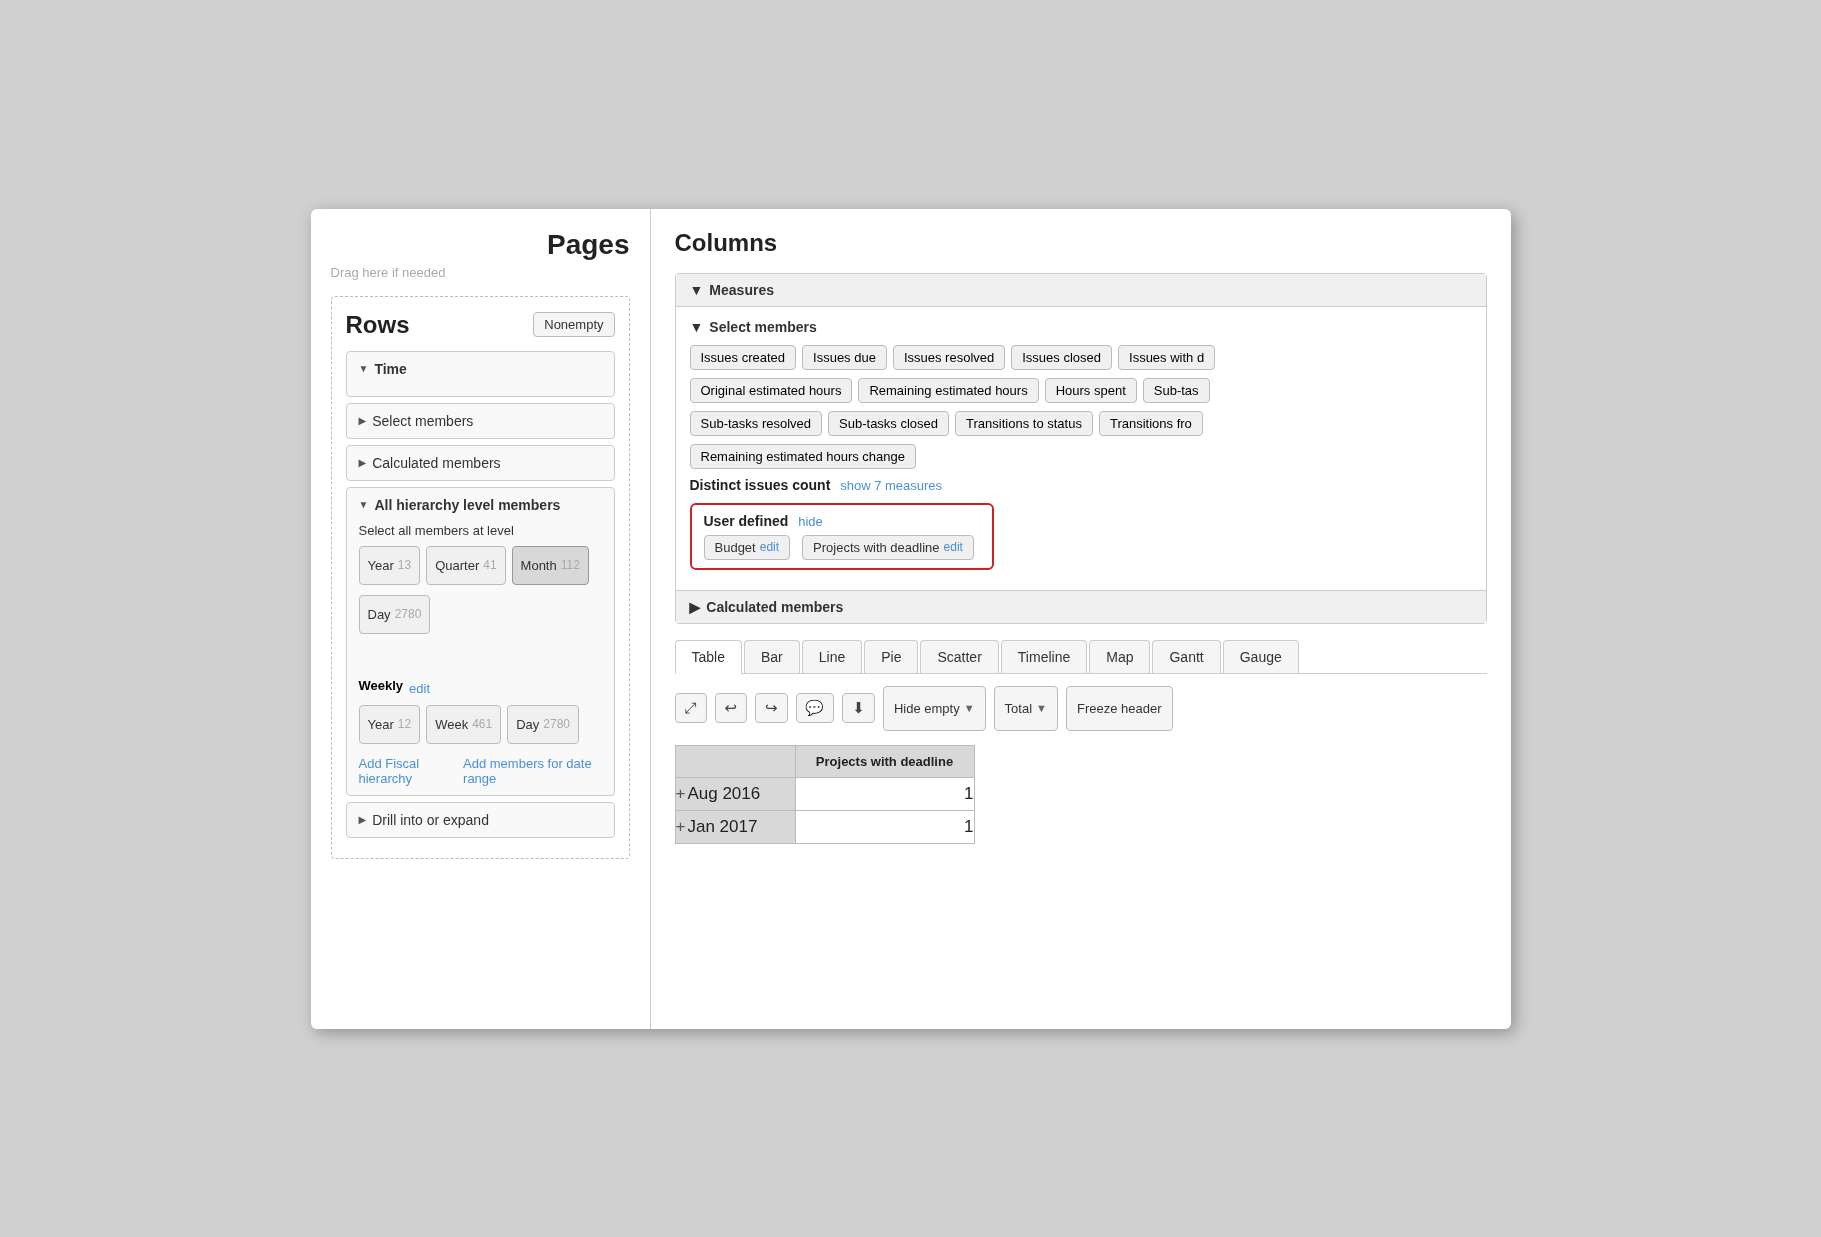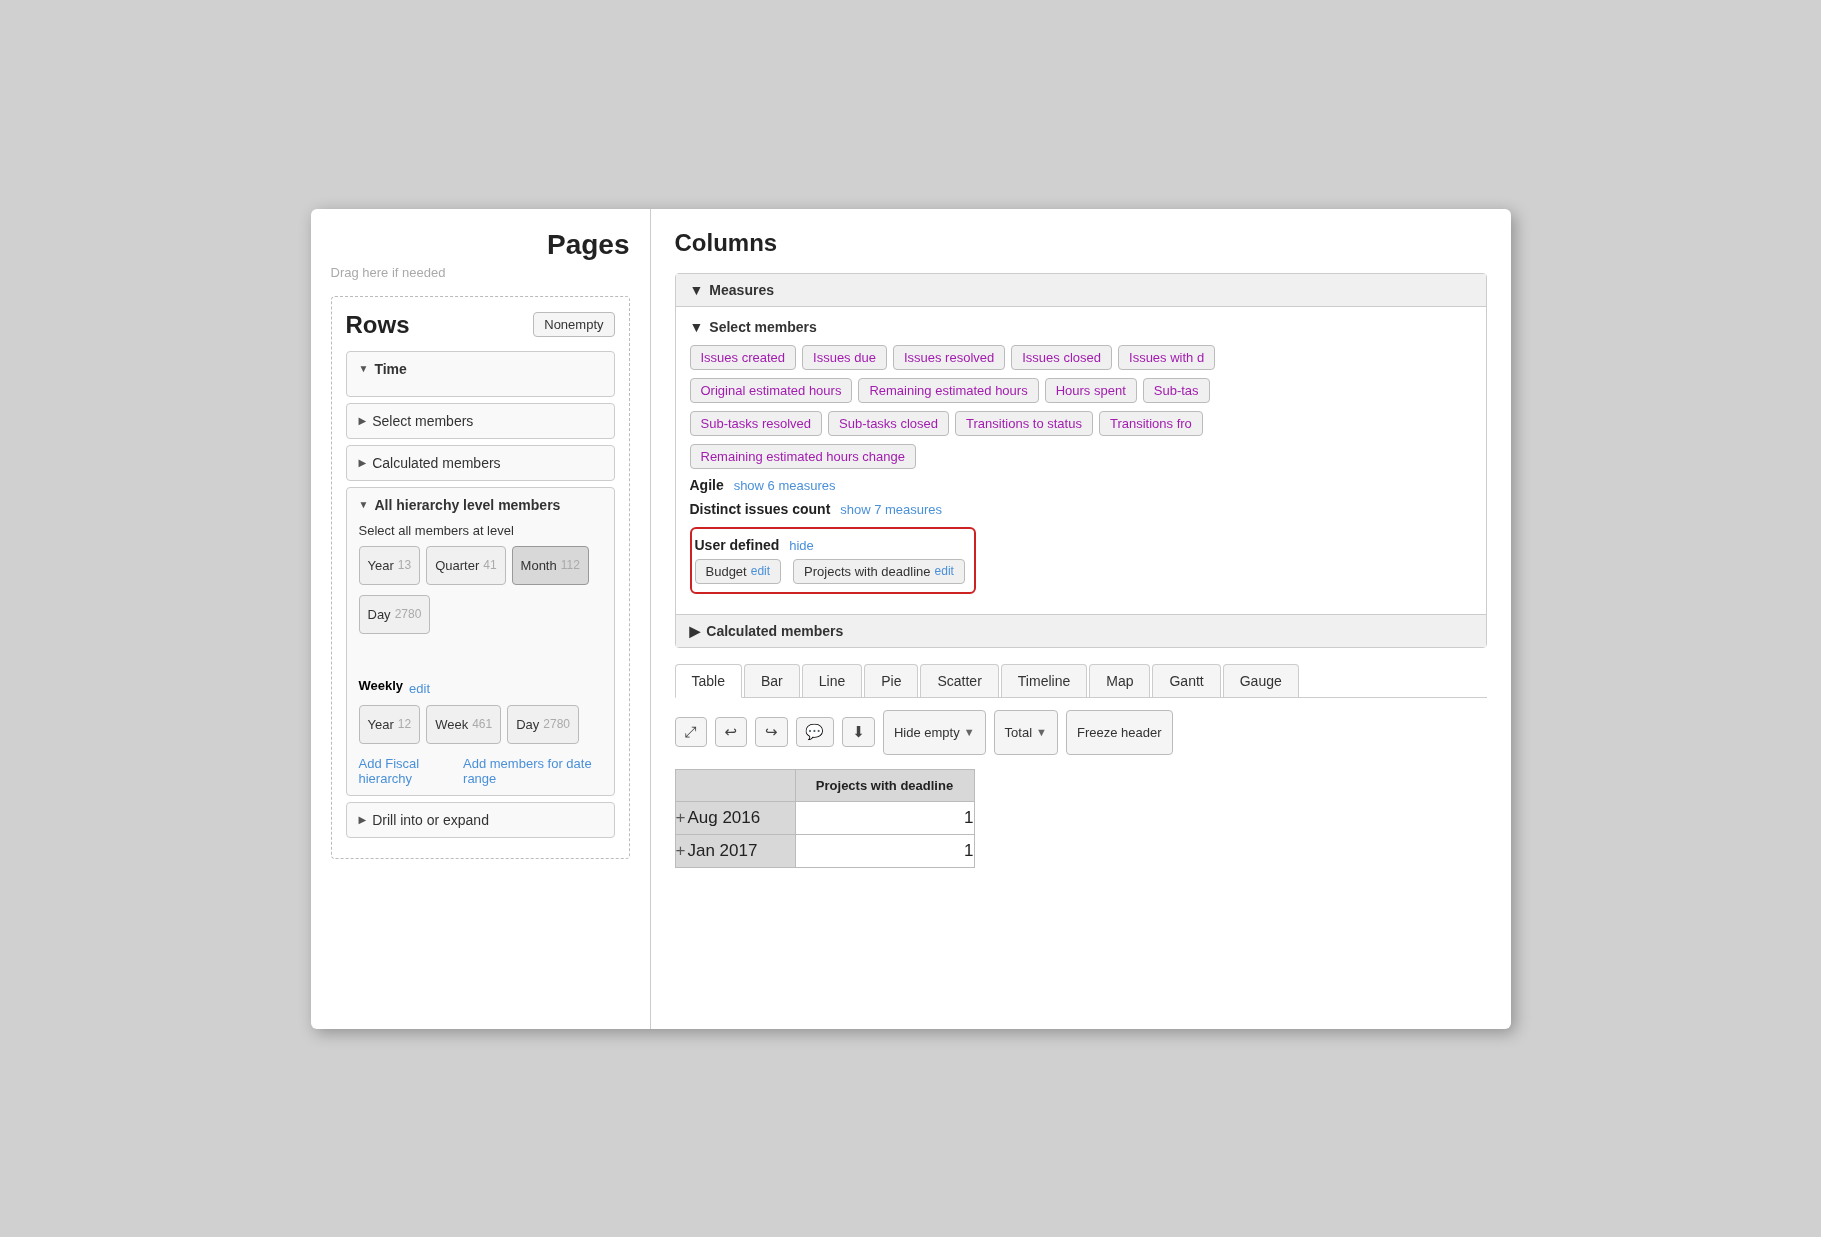--- a/index.html
+++ b/index.html
@@ -211,41 +211,41 @@
       flex-wrap: wrap;
       gap: 6px;
       margin-bottom: 8px;
     }
     .chip {
       border: 1px solid #bbb;
       background: #f0f0f0;
       border-radius: 4px;
       padding: 4px 10px;
       font-size: 13px;
-      color: #a21caf;
+      color: #000000;
       cursor: pointer;
       white-space: nowrap;
     }
     .group-label {
       font-size: 14px;
       font-weight: 600;
       margin-top: 8px;
       margin-bottom: 6px;
       color: #222;
     }
     .group-label .link-blue {
       font-weight: normal;
       margin-left: 6px;
     }
 
     
     .user-defined-section {
       border: 2px solid #cc2222;
       border-radius: 6px;
-      padding: 8px 3px;
+      padding: 8px 12px;
       display: inline-block;
       margin-top: 4px;
       margin-bottom: 8px;
     }
     .user-defined-header {
       font-size: 14px;
       font-weight: 600;
       margin-bottom: 6px;
       color: #222;
     }
@@ -502,24 +502,20 @@
           <span class="chip">Sub-tasks resolved</span>
           <span class="chip">Sub-tasks closed</span>
           <span class="chip">Transitions to status</span>
           <span class="chip">Transitions fro</span>
         </div>
         <div class="chip-row">
           <span class="chip">Remaining estimated hours change</span>
         </div>
 
         
-        <div class="group-label">
-          <span>Agile</span>
-          <a class="link-blue">show 6 measures</a>
-        </div>
 
         
         <div class="group-label">
           <span>Distinct issues count</span>
           <a class="link-blue">show 7 measures</a>
         </div>
 
         
         <div class="user-defined-section">
           <div class="user-defined-header">

